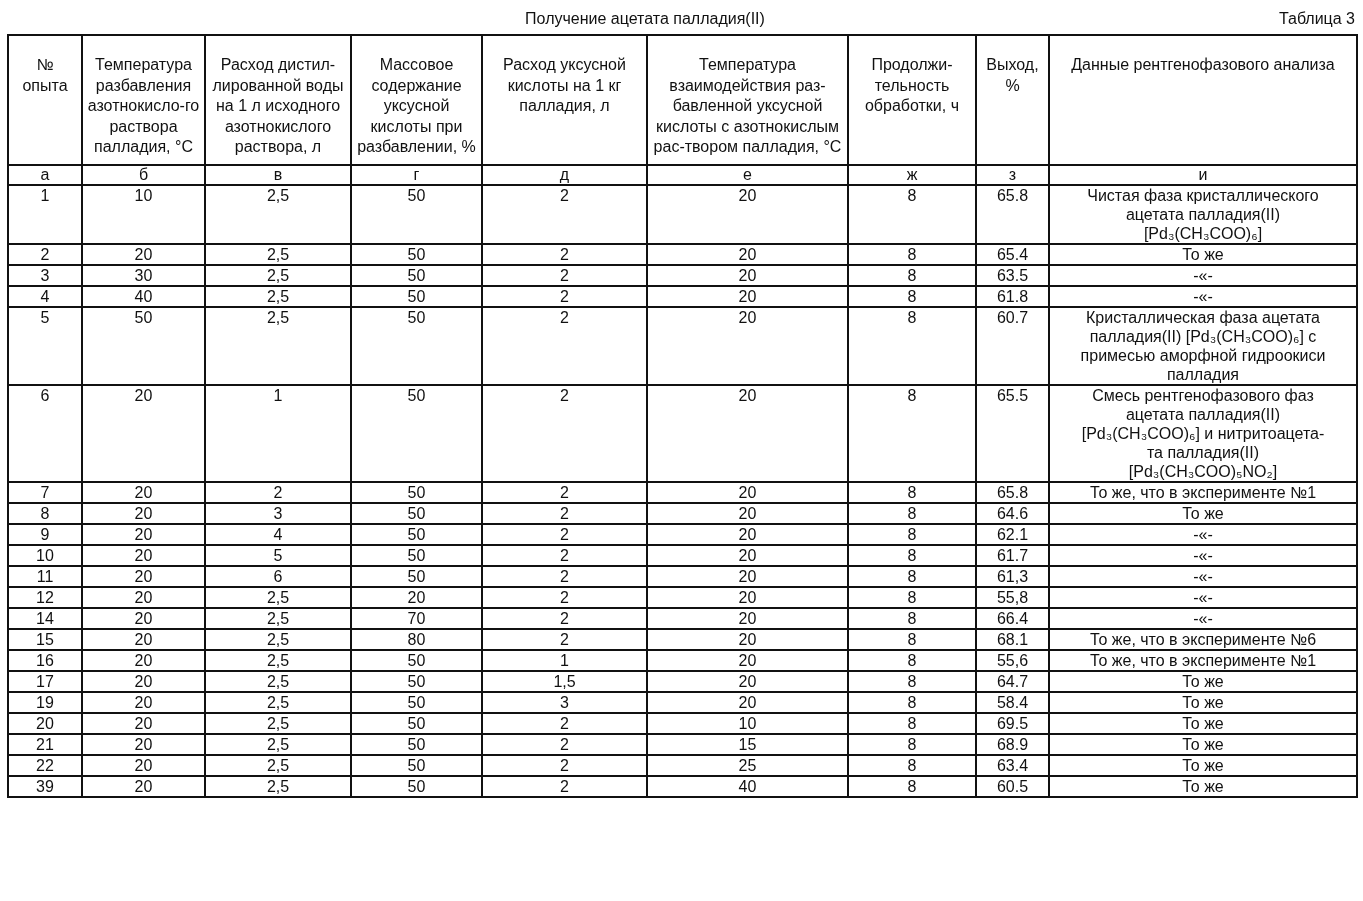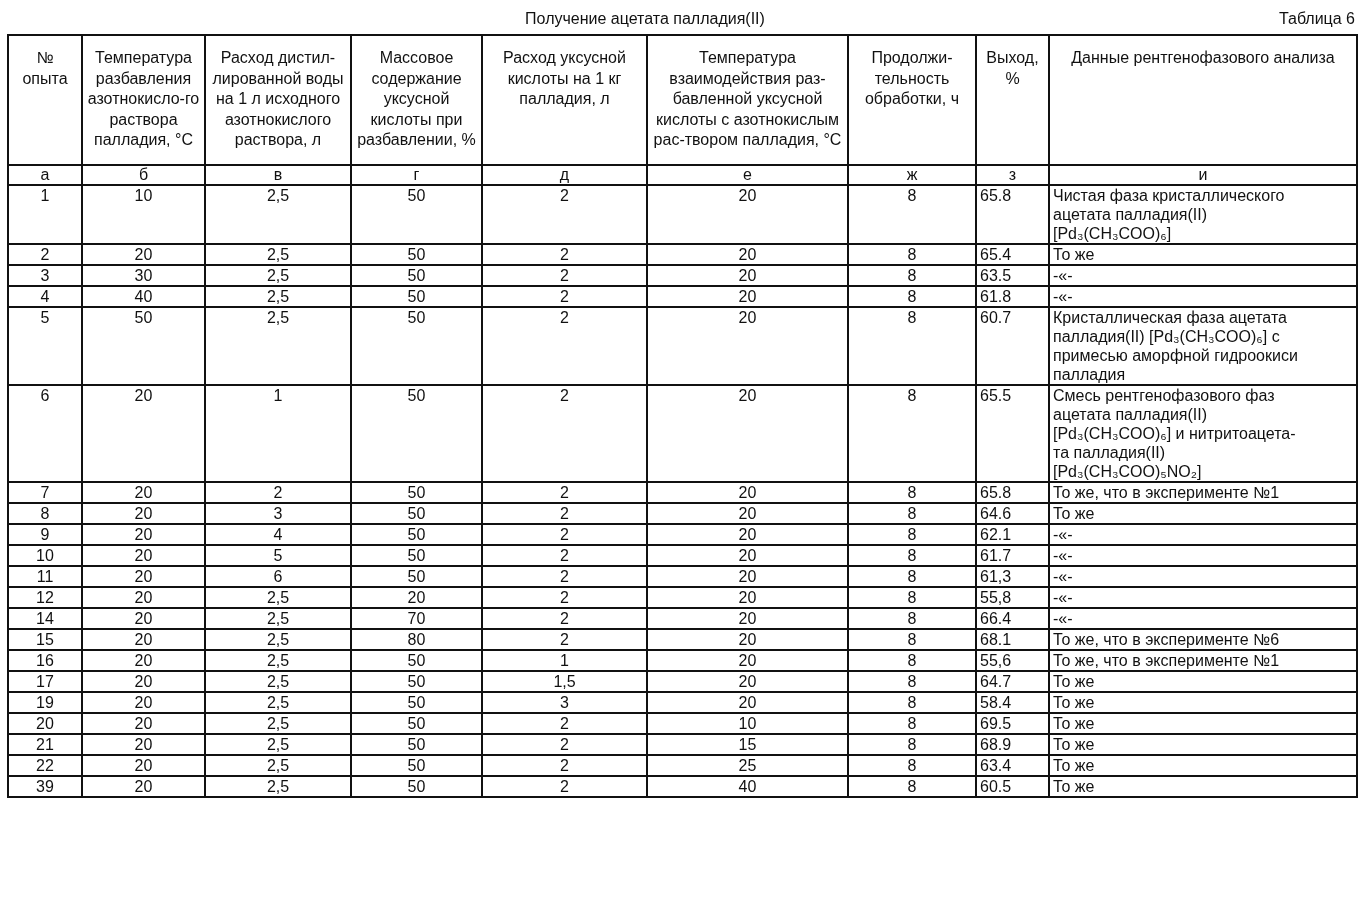--- a/index.html
+++ b/index.html
@@ -2,33 +2,33 @@
 <html><head>
 <meta charset="utf-8">
 <style>
   html, body { margin:0; padding:0; background:#ffffff; }
   body { width:1363px; height:901px; position:relative; font-family:"Liberation Sans", sans-serif; color:#111; overflow:hidden; }
   .caption { position:absolute; top:8px; left:0; width:1363px; height:22px; font-size:16px; }
   .caption .title { position:absolute; left:0; width:1290px; text-align:center; top:2px; }
   .caption .tabno { position:absolute; right:8px; top:2px; }
   table.main { position:absolute; left:7px; top:34px; width:1349px; border-collapse:collapse; table-layout:fixed; font-size:16px; line-height:20.5px; }
   table.main td, table.main th { border:2px solid #111; padding:0 3px; vertical-align:top; font-weight:normal; }
-  table.main th { text-align:center; padding-top:12px; }
+  table.main th { text-align:center; padding-top:19px; }
   td.c { text-align:center; }
-  td.r { text-align:left; padding-right:12px; }
-  td.l { text-align:left; }
+  td.r { text-align:center; padding-right:12px; }
+  td.l { text-align:center; }
   tr.letters td { text-align:center; height:18px; line-height:18px; }
   tr.row td { height:19px; line-height:19px; }
 </style>
 </head>
 <body>
 
 <div class="caption">
   <span class="title">Получение ацетата палладия(II)</span>
-  <span class="tabno">Таблица 6</span>
+  <span class="tabno">Таблица 3</span>
 </div>
 
 <table class="main">
   <colgroup>
     <col style="width:74px">
       <col style="width:123px">
       <col style="width:146px">
       <col style="width:131px">
       <col style="width:165px">
       <col style="width:201px">

